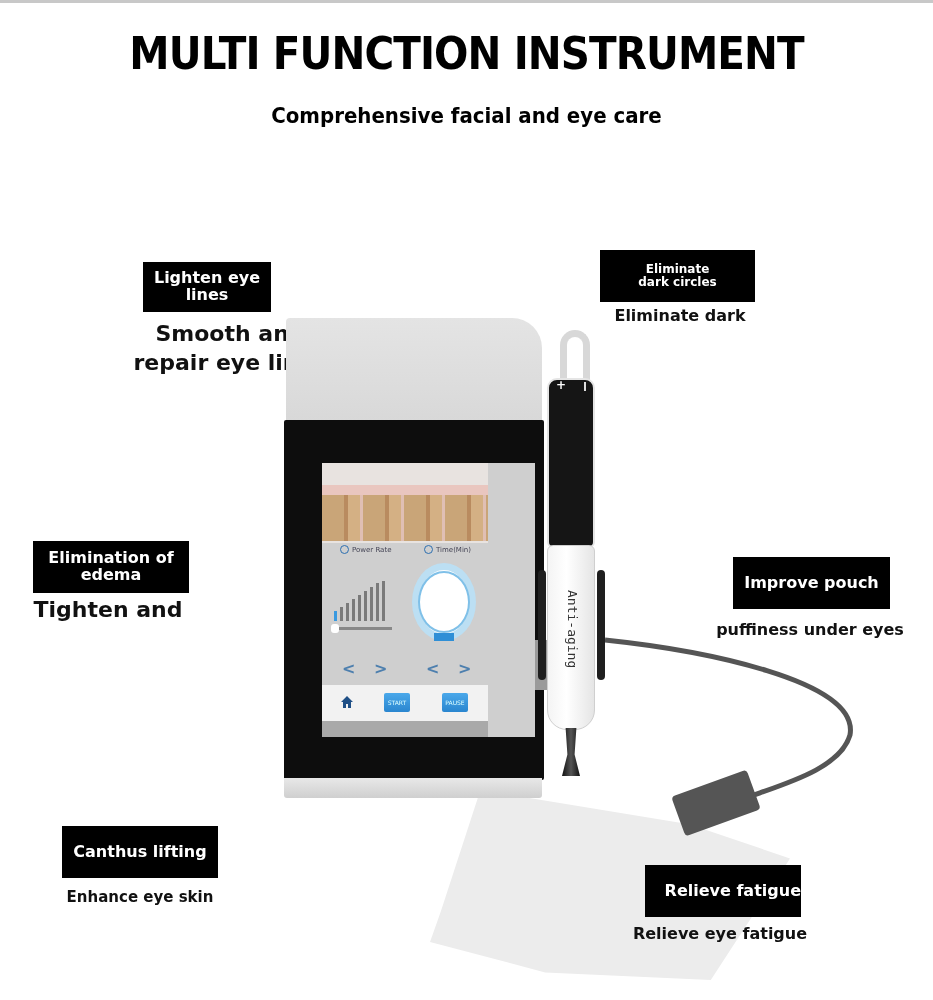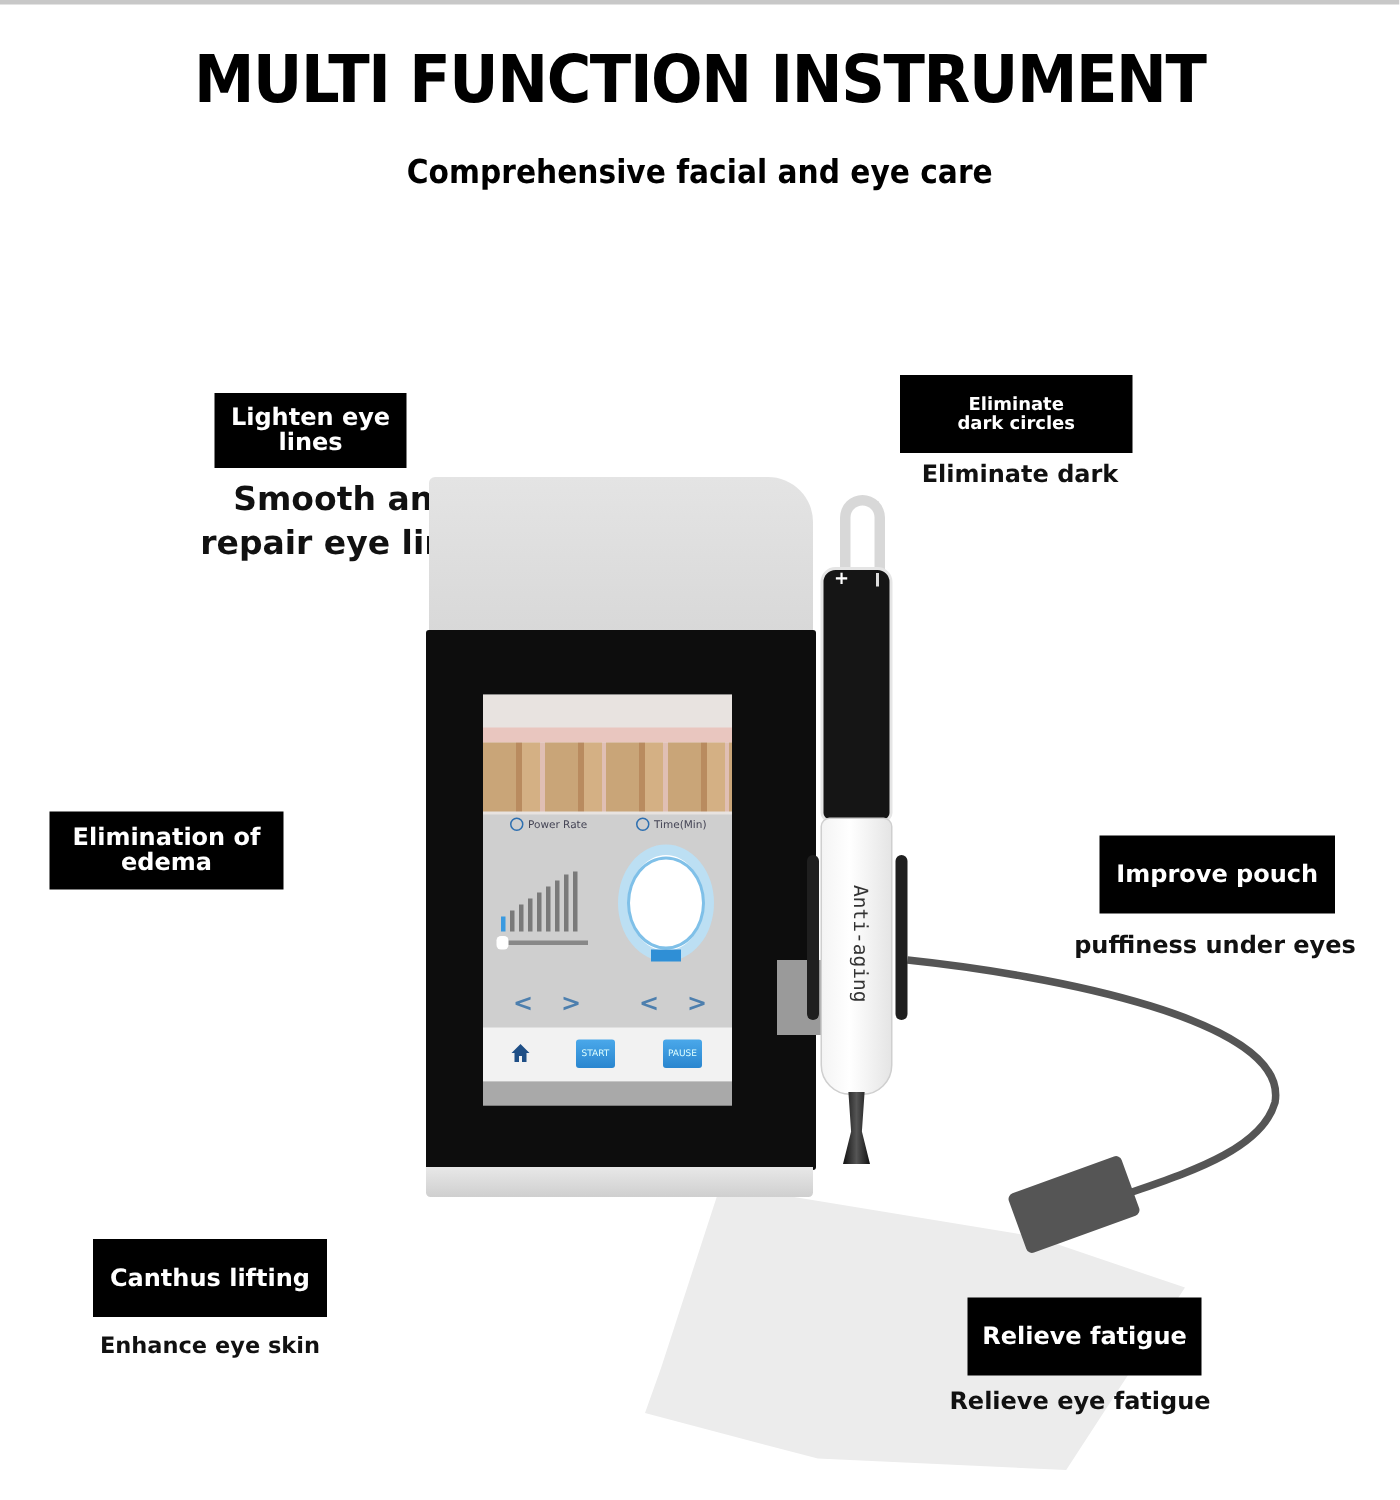--- a/index.html
+++ b/index.html
@@ -8,21 +8,21 @@
   .title { position:absolute; left:0; top:28px; width:933px; text-align:center; font-family:"DejaVu Sans", sans-serif; font-weight:bold; font-size:44px; letter-spacing:-1px; transform:scaleX(0.92); transform-origin:center; }
   .subtitle { position:absolute; left:0; top:103px; width:933px; text-align:center; font-weight:bold; font-size:22px; transform:scaleX(0.9); }
 
   .tag { position:absolute; background:#000; color:#fff; font-weight:bold; text-align:center; box-sizing:border-box; display:flex; flex-direction:column; align-items:center; justify-content:center; line-height:1.05; font-size:15px; }
   .desc { position:absolute; font-weight:bold; text-align:center; color:#111; }
 
   
   .unit-top { position:absolute; left:286px; top:318px; width:256px; height:105px; background:linear-gradient(#e4e4e4,#d8d8d8); border-radius:4px 30px 0 0; }
   .unit-body { position:absolute; left:284px; top:420px; width:260px; height:360px; background:#0d0d0d; border-radius:2px; }
   .unit-base { position:absolute; left:284px; top:778px; width:258px; height:20px; background:linear-gradient(#e8e8e8,#cfcfcf); border-radius:0 0 3px 3px; }
-  .screen { position:absolute; left:322px; top:463px; width:166px; height:274px; background:#cfcfcf; overflow:hidden; }
+  .screen { position:absolute; left:322px; top:463px; width:166px; height:274px; background:#cfcfcf; overflow:hidden;padding-left:47px; }
   .screen-img { position:absolute; left:0; top:0; width:166px; height:80px; background:#e8e3e0; }
   .skin-top { position:absolute; left:0; top:22px; width:166px; height:10px; background:#e9c6bf; }
   .skin-cells { position:absolute; left:0; top:32px; width:166px; height:46px; background:repeating-linear-gradient(90deg,#c9a578 0 22px,#b98b5f 22px 26px,#d4b084 26px 38px,#e0bfb4 38px 41px); }
   .lbl-row { position:absolute; top:82px; font-size:7px; color:#445; display:flex; align-items:center; gap:3px; }
   .lbl-row .ic { width:7px; height:7px; border:1px solid #2d6fb0; border-radius:50%; display:inline-block; }
   .bars { position:absolute; left:12px; top:118px; width:60px; height:40px; display:flex; align-items:flex-end; gap:3px; }
   .bars span { display:block; width:3px; background:#7a7a7a; }
   .bars span.on { background:#3a9ae0; }
   .slider { position:absolute; left:12px; top:164px; width:58px; height:3px; background:#888; }
   .slider .knob { position:absolute; left:-3px; top:-3px; width:8px; height:9px; background:#fff; border-radius:3px; }
@@ -73,20 +73,21 @@
 </div>
 <div class="desc" style="left:600px;top:306px;width:160px;font-size:16px;">
   <div>Eliminate dark</div>
 </div>
 
 <div class="tag" style="left:33px;top:541px;width:156px;height:52px;font-size:16px;">
   <span>Elimination of</span>
   <span>edema</span>
 </div>
 <div class="desc" style="left:20px;top:596px;width:176px;font-size:22px;line-height:1.3;">
+  <div>Tighten and</div>
 </div>
 
 <div class="tag" style="left:733px;top:557px;width:157px;height:52px;font-size:16px;">
   <span>Improve pouch</span>
 </div>
 <div class="desc" style="left:708px;top:620px;width:204px;font-size:16px;text-align:center;">
   <div>puffiness under eyes</div>
 </div>
 
 <div class="tag" style="left:62px;top:826px;width:156px;height:52px;font-size:16px;">
@@ -153,18 +154,18 @@
 <div class="hp-cable-top"></div>
 <div class="hp-clip-l"></div>
 <div class="hp-clip-r"></div>
 <div class="hp-dark"></div>
 <div class="hp-plus">+</div>
 <div class="hp-bar"></div>
 <div class="hp-white"></div>
 <div class="hp-text">Anti-aging</div>
 <div class="hp-tip"></div>
 
-<div class="tag" style="left:645px;top:865px;width:156px;height:52px;font-size:16px;">
+<div class="tag" style="left:645px;top:865px;width:156px;height:52px;font-size:16px;align-items:flex-end;">
   <span>Relieve fatigue</span>
 </div>
 <div class="desc" style="left:628px;top:924px;width:184px;font-size:16px;">
   <div>Relieve eye fatigue</div>
 </div>
 
 </body></html>

